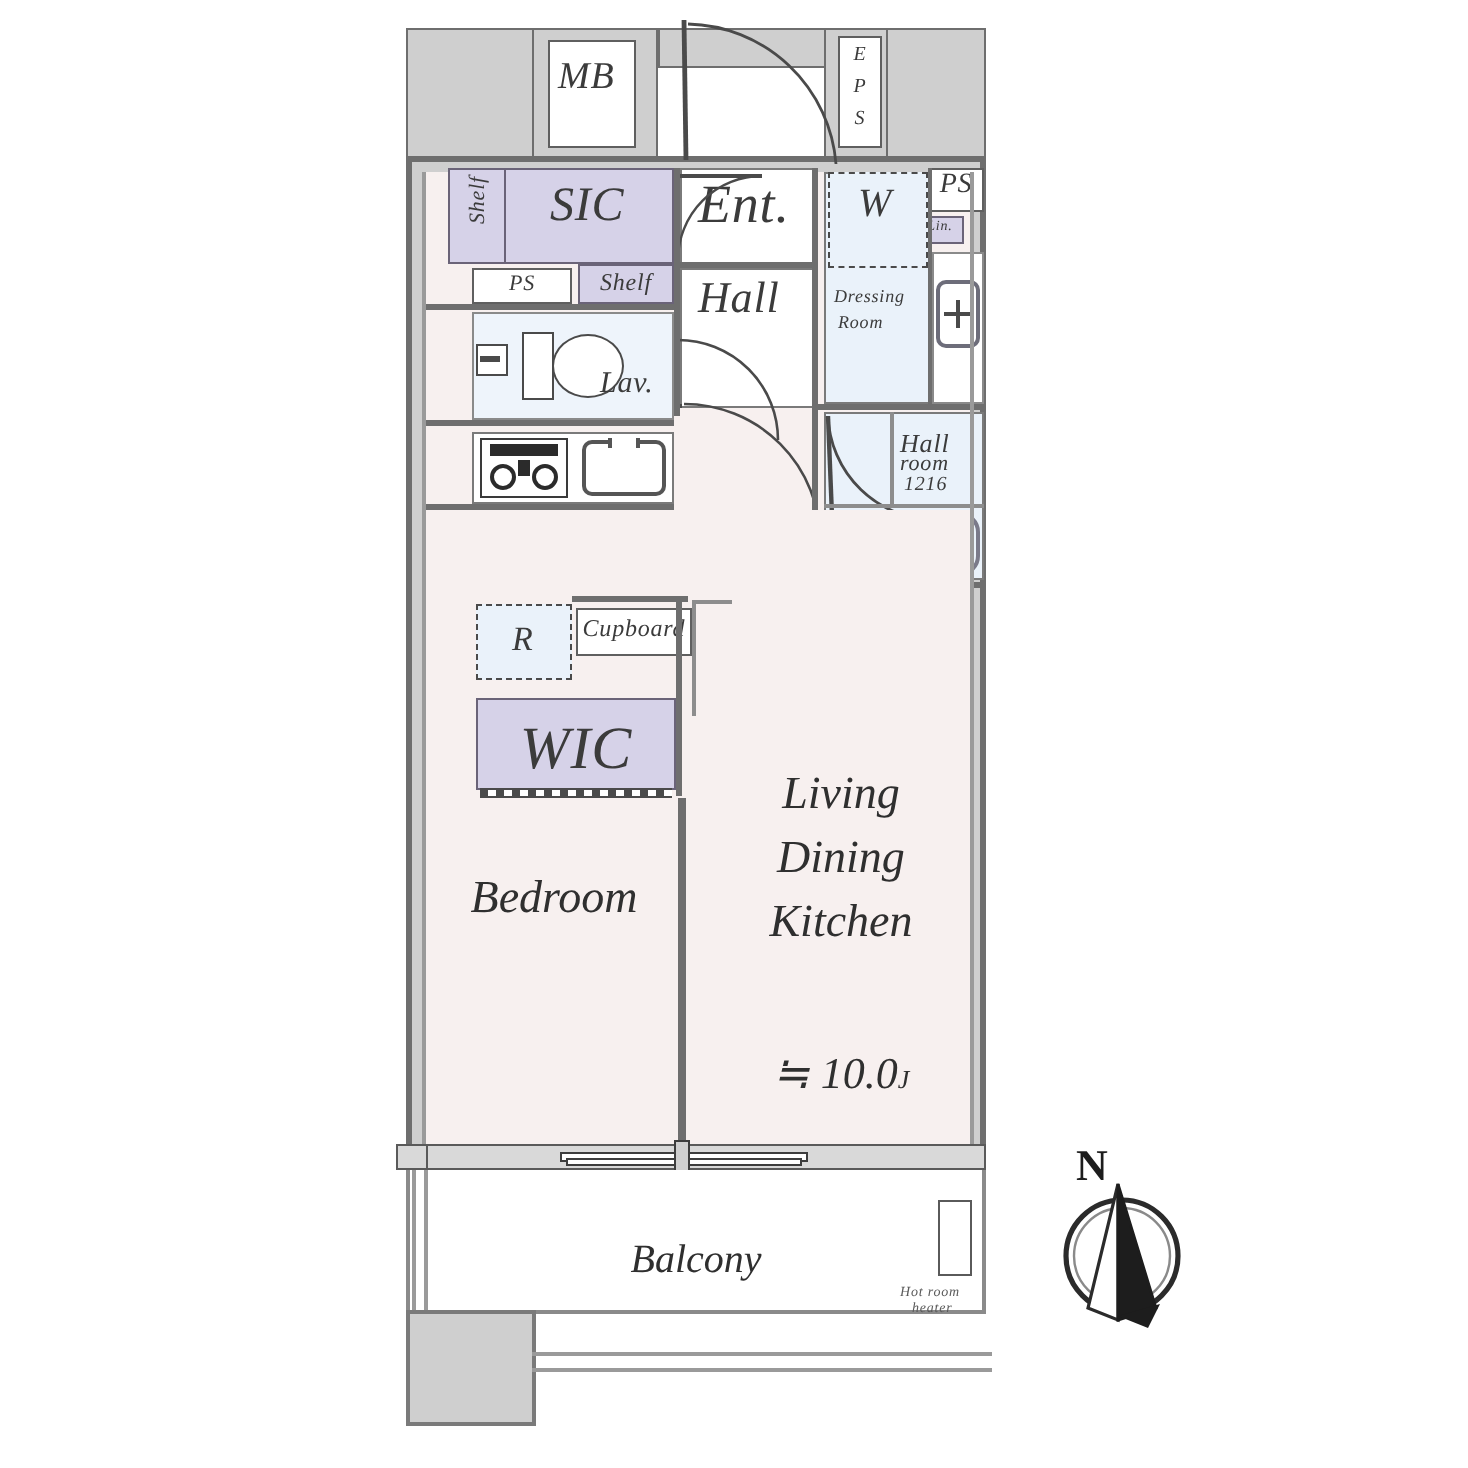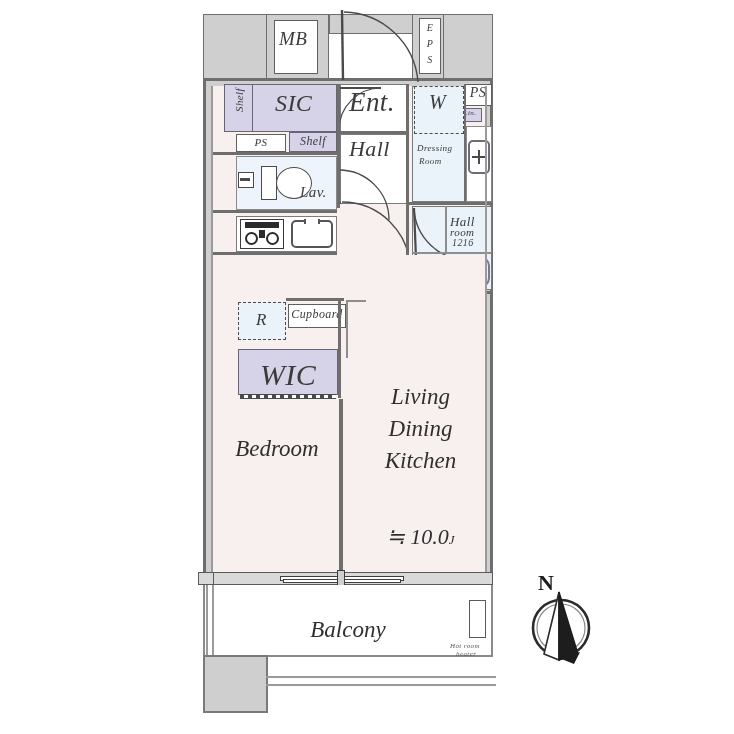--- a/index.html
+++ b/index.html
@@ -206,21 +206,21 @@
   <div class="abs" style="left:283px;top:579px;width:57px;height:4px;border:1.4px solid #3d3d3d;background:#fff;"></div>
 
   <div class="abs" style="left:344px;top:576px;width:60px;height:5px;border:1.4px solid #3d3d3d;background:#fff;"></div>
   <div class="abs" style="left:344px;top:579px;width:57px;height:4px;border:1.4px solid #3d3d3d;background:#fff;"></div>
 
   <div class="abs" style="left:337px;top:570px;width:8px;height:18px;border:1.4px solid #3d3d3d;background:#cfcfcf;"></div>
 
   <div class="abs wall-thick" style="left:198px;top:572px;width:16px;height:13px;"></div>
 
   <div class="abs" style="left:203px;top:585px;width:290px;height:72px;border:2.4px solid #8a8a8a;border-top:none;background:#ffffff;"></div>
-  <div class="roomname" style="position:absolute;left:273px;top:615px;width:150px;font-size:23px;">Balcony</div>
+  <div class="roomname" style="position:absolute;left:273px;top:615px;width:150px;font-size:20px;">Balcony</div>
 
   <div class="abs" style="left:206px;top:585px;width:2px;height:72px;background:#9a9a9a;"></div>
   <div class="abs" style="left:212px;top:585px;width:2px;height:72px;background:#9a9a9a;"></div>
 
   <div class="abs" style="left:469px;top:600px;width:17px;height:38px;border:1.6px solid #5a5a5a;background:#fff;"></div>
   <div class="lbl xxs" style="left:450px;top:642px;font-size:7px;">Hot room</div>
   <div class="lbl xxs" style="left:456px;top:650px;font-size:7px;">heater</div>
 
   <div class="abs wall-gray" style="left:203px;top:655px;width:65px;height:58px;border:2.4px solid #7a7a7a;"></div>
   <div class="abs" style="left:266px;top:676px;width:230px;height:2px;background:#9a9a9a;"></div>

